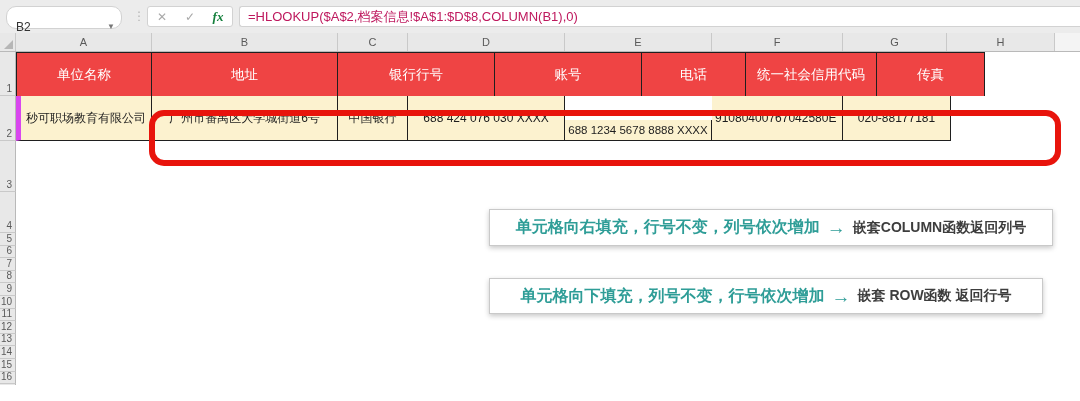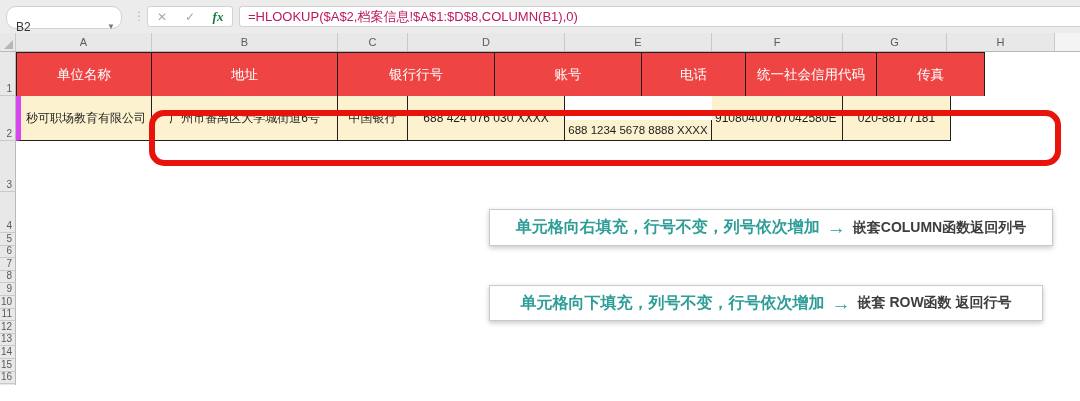--- a/index.html
+++ b/index.html
@@ -44,21 +44,21 @@
   .rsmall { height:12.6px; }
   .g-row.filler { flex:1; }
   .g-row.filler .rowhdr { border-bottom:none; }
 
   
   .red-highlight { position:absolute; left:149px; top:58px; width:912px; height:56px; border:6px solid #E8140C; border-radius:15px; pointer-events:none; }
 
   
   .note-box { position:absolute; background:#ffffff; border:1px solid #c9c9c9; box-shadow:0 2px 5px rgba(0,0,0,0.22); display:flex; align-items:center; justify-content:center; gap:7px; white-space:nowrap; padding:0 6px; }
   .note1 { left:489px; top:157px; width:564px; height:37px; }
-  .note2 { left:489px; top:233px; width:554px; height:36px; }
+  .note2 { left:489px; top:226px; width:554px; height:36px; }
   .note-teal { color:#2E9D97; font-weight:bold; font-size:16px; }
   .note-arrow { color:#2E9D97; font-weight:900; font-size:19px; line-height:1; }
   .note-dark { color:#3d3d3d; font-weight:bold; font-size:14px; }
 </style>
 </head>
 <body>
 
 <div class="screen">
 
   <div class="titlebar">

